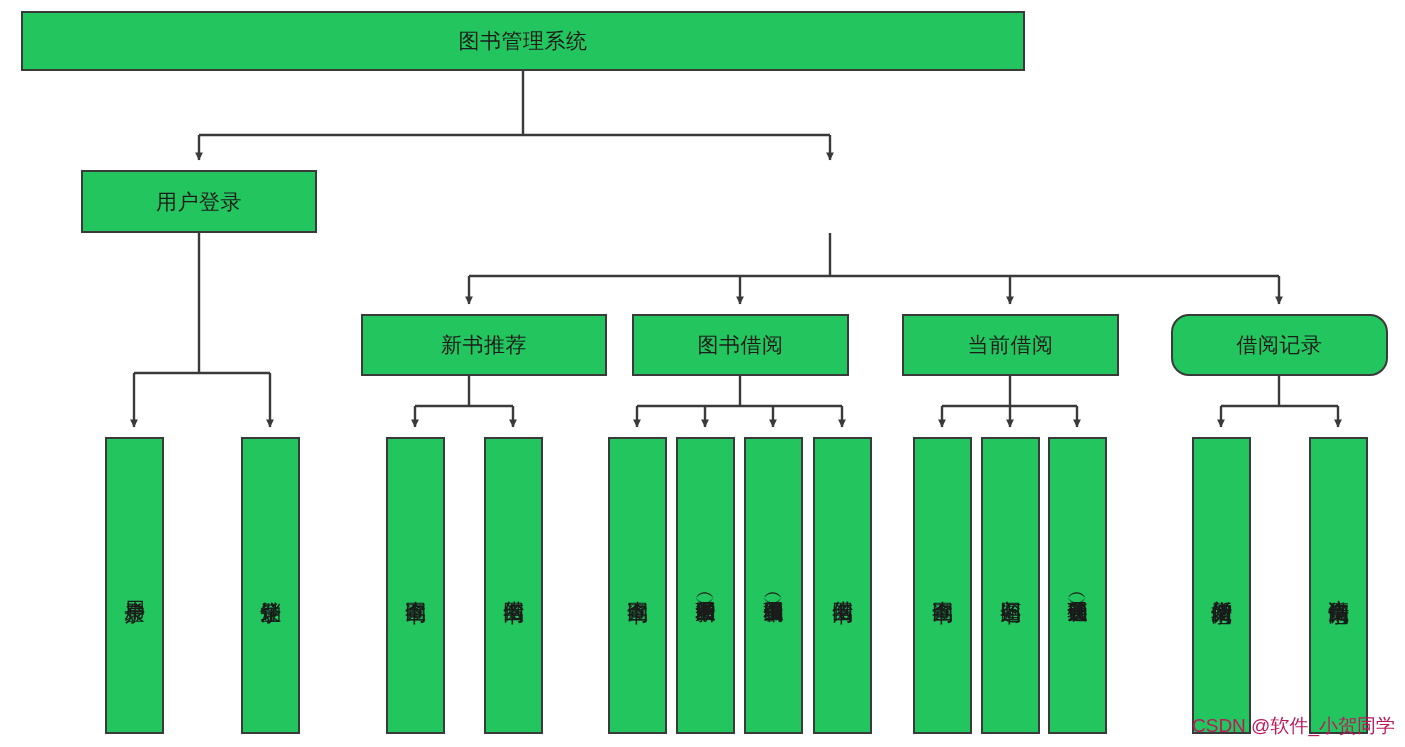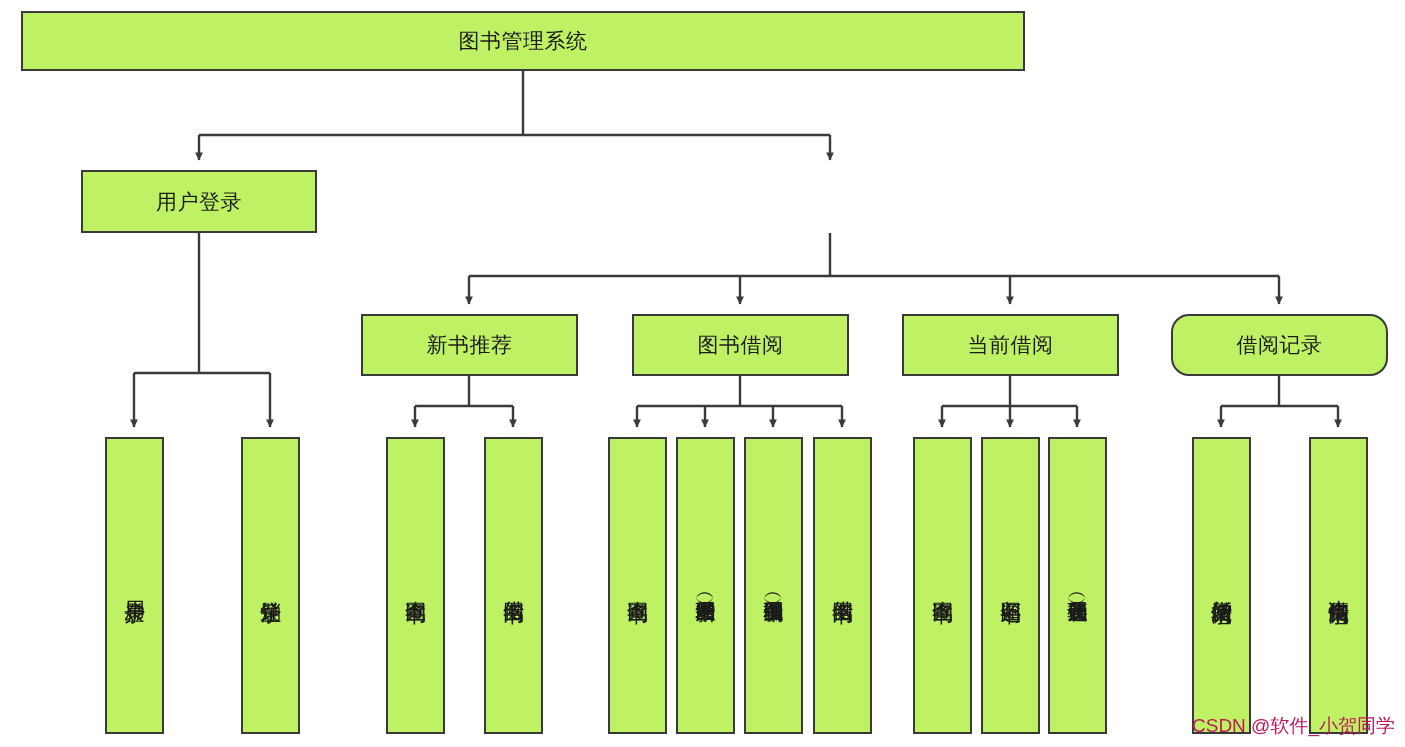--- a/index.html
+++ b/index.html
@@ -20,21 +20,21 @@
   #edges {
     position: absolute;
     left: 0;
     top: 0;
     width: 1405px;
     height: 747px;
   }
   .node {
     position: absolute;
     box-sizing: border-box;
-    background: #bef264;
+    background: #22c55e;
     border: 2px solid #3a3a3a;
     display: flex;
     align-items: center;
     justify-content: center;
     color: #1b1b1b;
   }
   .node.horiz {
     font-size: 21px;
     letter-spacing: 0.5px;
   }
@@ -120,21 +120,21 @@
   </svg>
 
   <div class="node horiz" style="left:21px; top:11px; width:1004px; height:60px;">
     <span>图书管理系统</span>
   </div>
 
   <div class="node horiz" style="left:81px; top:170px; width:236px; height:63px;">
     <span>用户登录</span>
   </div>
 
-  <div class="node horiz" style="left:361px; top:314px; width:217px; height:62px;">
+  <div class="node horiz" style="left:361px; top:314px; width:246px; height:62px;">
     <span>新书推荐</span>
   </div>
   <div class="node horiz" style="left:902px; top:314px; width:217px; height:62px;">
     <span>当前借阅</span>
   </div>
   <div class="node horiz" style="left:632px; top:314px; width:217px; height:62px;">
     <span>图书借阅</span>
   </div>
   <div class="node horiz" style="left:1171px; top:314px; width:217px; height:62px;border-radius:18px;">
     <span>借阅记录</span>

